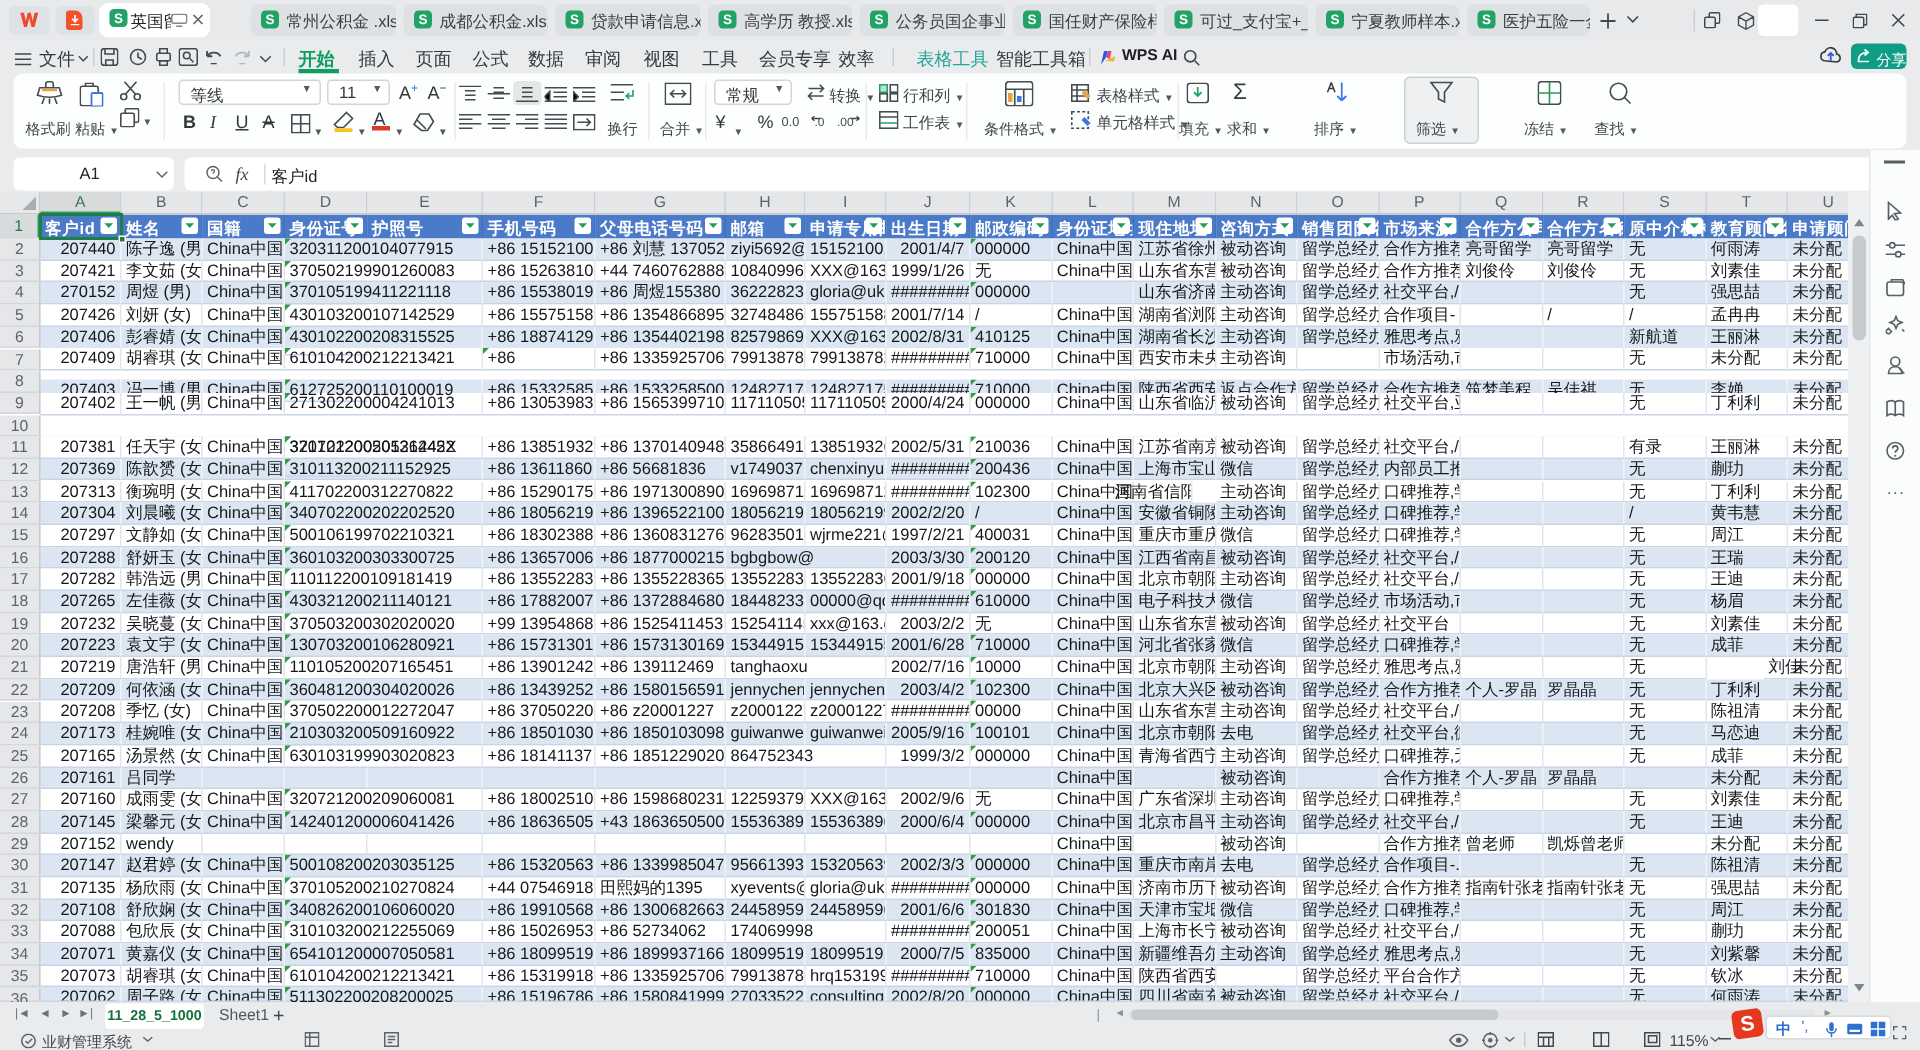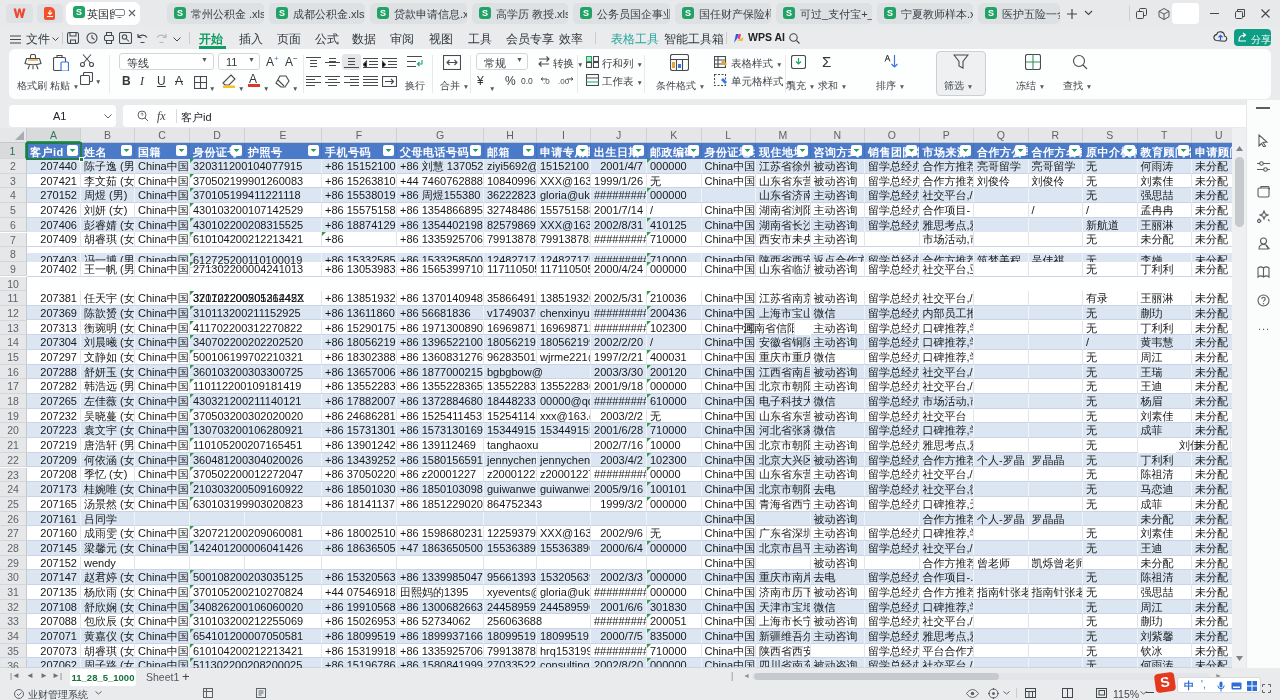--- a/index.html
+++ b/index.html
@@ -1044,21 +1044,21 @@
       <div class="dc" style="left:1083px;width:54.5px"><span><b class="k">无</b></span></div>
       <div class="dc" style="left:1137.5px;width:54.5px"><span><b class="k">杨眉</b></span></div>
       <div class="dc" style="left:1192px;width:54.5px"><span><b class="k">未分配</b></span></div>
     </div>
     <div class="dr" style="top:280.73px;height:14.69px">
       <div class="dc ar" style="left:27px;width:54px"><span>207232</span></div>
       <div class="dc" style="left:81px;width:54px"><span><b class="k">吴晓蔓</b> (<b class="k">女</b></span></div>
       <div class="dc" style="left:135px;width:55px"><span>China<b class="k">中国</b></span></div>
       <div class="dc ov" style="left:190px;width:55px"><i class="tr"></i><span>370503200302020020</span></div>
       <div class="dc" style="left:245px;width:77px"><span></span></div>
-      <div class="dc" style="left:322px;width:75px"><span>+86 24686281</span></div>
+      <div class="dc" style="left:322px;width:75px"><span>+99 13954868</span></div>
       <div class="dc" style="left:397px;width:87px"><span>+86 1525411453</span></div>
       <div class="dc" style="left:484px;width:53px"><span>152541145</span></div>
       <div class="dc" style="left:537px;width:54px"><span>xxx@163.cc</span></div>
       <div class="dc ar" style="left:591px;width:56px"><span>2003/2/2</span></div>
       <div class="dc" style="left:647px;width:54.5px"><span><b class="k">无</b></span></div>
       <div class="dc" style="left:701.5px;width:54.5px"><span>China<b class="k">中国</b></span></div>
       <div class="dc" style="left:756px;width:54.5px"><span><b class="k">山东省东营</b></span></div>
       <div class="dc" style="left:810.5px;width:54.5px"><span><b class="k">被动咨询</b></span></div>
       <div class="dc" style="left:865px;width:54.5px"><span><b class="k">留学总经办</b></span></div>
       <div class="dc" style="left:919.5px;width:54.5px"><span><b class="k">社交平台</b></span></div>
@@ -1252,21 +1252,21 @@
       <div class="dc" style="left:1137.5px;width:54.5px"><span><b class="k">刘素佳</b></span></div>
       <div class="dc" style="left:1192px;width:54.5px"><span><b class="k">未分配</b></span></div>
     </div>
     <div class="dr b" style="top:412.94px;height:14.69px">
       <div class="dc ar" style="left:27px;width:54px"><span>207145</span></div>
       <div class="dc" style="left:81px;width:54px"><span><b class="k">梁馨元</b> (<b class="k">女</b></span></div>
       <div class="dc" style="left:135px;width:55px"><span>China<b class="k">中国</b></span></div>
       <div class="dc ov" style="left:190px;width:55px"><i class="tr"></i><span>142401200006041426</span></div>
       <div class="dc" style="left:245px;width:77px"><span></span></div>
       <div class="dc" style="left:322px;width:75px"><span>+86 18636505</span></div>
-      <div class="dc" style="left:397px;width:87px"><span>+47 1863650500</span></div>
+      <div class="dc" style="left:397px;width:87px"><span>+43 1863650500</span></div>
       <div class="dc" style="left:484px;width:53px"><span>155363896</span></div>
       <div class="dc" style="left:537px;width:54px"><span>155363896</span></div>
       <div class="dc ar" style="left:591px;width:56px"><span>2000/6/4</span></div>
       <div class="dc" style="left:647px;width:54.5px"><i class="tr"></i><span>000000</span></div>
       <div class="dc" style="left:701.5px;width:54.5px"><span>China<b class="k">中国</b></span></div>
       <div class="dc" style="left:756px;width:54.5px"><span><b class="k">北京市昌平</b></span></div>
       <div class="dc" style="left:810.5px;width:54.5px"><span><b class="k">主动咨询</b></span></div>
       <div class="dc" style="left:865px;width:54.5px"><span><b class="k">留学总经办</b></span></div>
       <div class="dc" style="left:919.5px;width:54.5px"><span><b class="k">社交平台</b>,/</span></div>
       <div class="dc" style="left:974px;width:54.5px"><span></span></div>
@@ -1368,21 +1368,21 @@
       <div class="dc" style="left:1192px;width:54.5px"><span><b class="k">未分配</b></span></div>
     </div>
     <div class="dr" style="top:486.39px;height:14.69px">
       <div class="dc ar" style="left:27px;width:54px"><span>207088</span></div>
       <div class="dc" style="left:81px;width:54px"><span><b class="k">包欣辰</b> (<b class="k">女</b></span></div>
       <div class="dc" style="left:135px;width:55px"><span>China<b class="k">中国</b></span></div>
       <div class="dc ov" style="left:190px;width:55px"><i class="tr"></i><span>310103200212255069</span></div>
       <div class="dc" style="left:245px;width:77px"><span></span></div>
       <div class="dc" style="left:322px;width:75px"><span>+86 15026953</span></div>
       <div class="dc" style="left:397px;width:87px"><span>+86 52734062</span></div>
-      <div class="dc ov" style="left:484px;width:53px"><span>256063688</span></div>
+      <div class="dc ov" style="left:484px;width:53px"><span>174069998</span></div>
       <div class="dc" style="left:537px;width:54px"><span></span></div>
       <div class="dc ar" style="left:591px;width:56px"><span>#########</span></div>
       <div class="dc" style="left:647px;width:54.5px"><i class="tr"></i><span>200051</span></div>
       <div class="dc" style="left:701.5px;width:54.5px"><span>China<b class="k">中国</b></span></div>
       <div class="dc" style="left:756px;width:54.5px"><span><b class="k">上海市长宁</b></span></div>
       <div class="dc" style="left:810.5px;width:54.5px"><span><b class="k">被动咨询</b></span></div>
       <div class="dc" style="left:865px;width:54.5px"><span><b class="k">留学总经办</b></span></div>
       <div class="dc" style="left:919.5px;width:54.5px"><span><b class="k">社交平台</b>,/</span></div>
       <div class="dc" style="left:974px;width:54.5px"><span></span></div>
       <div class="dc" style="left:1028.5px;width:54.5px"><span></span></div>

